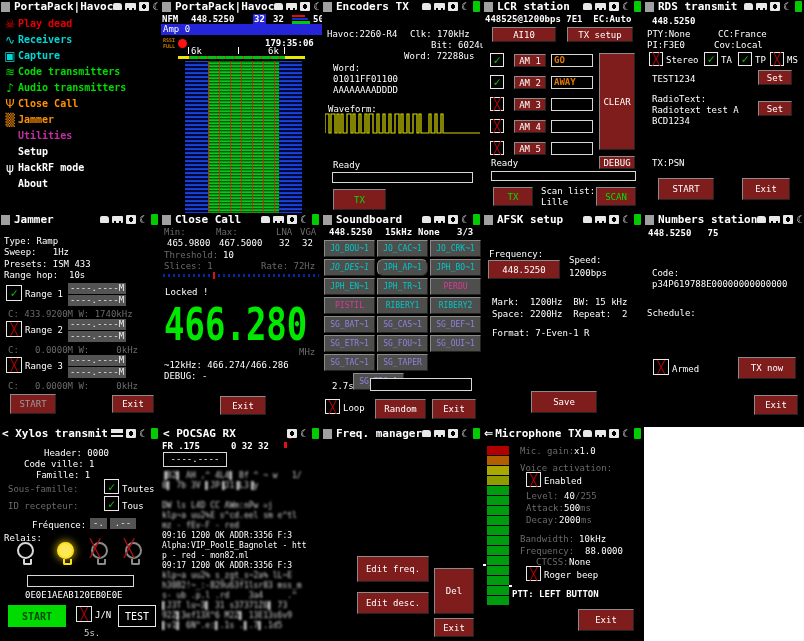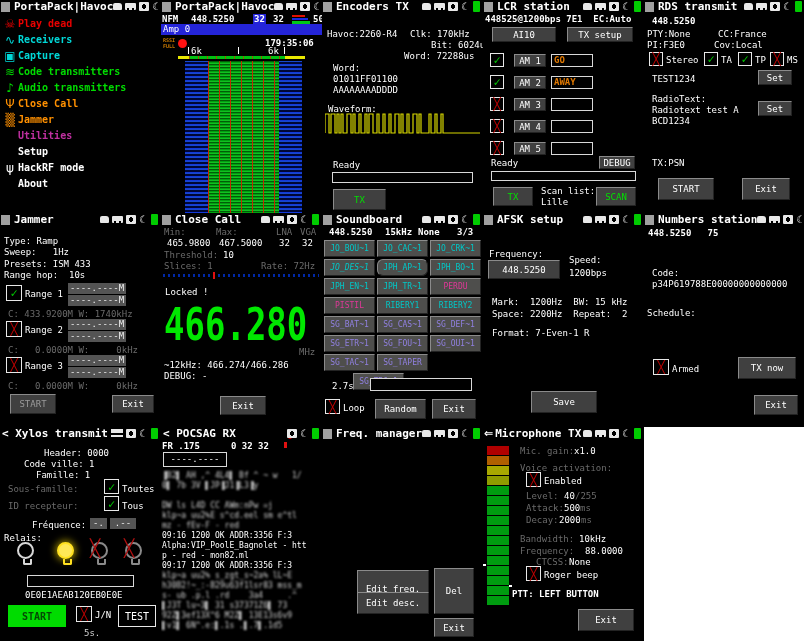--- a/index.html
+++ b/index.html
@@ -16,21 +16,21 @@
   .ic-cam{width:10px;height:9px;background:#e8e8e8;border-radius:1px;
     background-image:radial-gradient(circle at 5px 4.5px,#000 2.2px,transparent 2.5px)}
   .ic-moon{color:#fff;font:10px/10px "DejaVu Sans",sans-serif}
   .ic-bat{width:7px;height:11px;background:#00cc00;border-radius:1px}
   .ic-uni{width:12px;height:10px;background:linear-gradient(#e8e8e8 0 4px,transparent 4px 6px,#e8e8e8 6px 8px,transparent 8px)}
   .ic-uni.dot::after{content:"";position:absolute;left:1px;bottom:-1px;width:4px;height:4px;border-radius:50%;background:#e00000}
   .back{color:#fff;font:bold 11px/11px "DejaVu Sans",sans-serif;margin:0 2px 0 1px}
   .tx{position:absolute;white-space:pre;font-size:9px;line-height:10px;color:#fff}
   .bold{font-weight:bold}
   .gy{color:#6a6a6a}
-  .b{position:absolute;background:#404040;color:#fff;font-size:9px;display:flex;align-items:center;justify-content:center;white-space:pre;
+  .b{position:absolute;background:#7f1d1d;color:#fff;font-size:9px;display:flex;align-items:center;justify-content:center;white-space:pre;
      border-top:1px solid #8b8b8b;border-left:1px solid #8b8b8b;border-right:1px solid #232323;border-bottom:1px solid #232323;box-sizing:border-box}
   .bg{color:#00e000}.bdim{color:#9a9a9a}
   .cbx{position:absolute;width:14px;height:14px;background:#000;border:1px solid #e8e8e8;box-sizing:border-box;
        display:flex;align-items:center;justify-content:center;font-weight:bold;font-size:12px;line-height:12px}
   .pb{position:absolute;background:#000;border:1px solid #d8d8d8;box-sizing:border-box}
   .fld{position:absolute;background:#000;border:1px solid #d8d8d8;box-sizing:border-box;color:#e07800;font-weight:bold;font-size:9px;line-height:11px;padding-left:2px;white-space:pre}
   .gfld{position:absolute;background:#545454;color:#efefef;font-size:9px;line-height:11px;text-align:center;white-space:pre}
   [data-blur="1"]{filter:blur(0.9px);opacity:.8}
   
   .mi{position:absolute;left:2px;height:16px;font-weight:bold;font-size:10px;line-height:16px;white-space:pre;display:flex;align-items:center}
@@ -280,20 +280,21 @@
       </div>
 
       <div class="lrow">
         <span class="cbx" style="left:7px;top:0">
             <span style="color: rgb(192, 0, 0);">╳</span>
           </span>
         <div class="b" style="left:31px;top:1px;width:32px;height:13px">AM 5</div>
         <div class="fld" style="left:68px;top:1px;width:42px;height:13px"></div>
       </div>
     </div>
+    <div class="b" style="left:116px;top:53px;width:36px;height:97px">CLEAR</div>
     <div class="b" style="left:116px;top:156px;width:36px;height:13px">DEBUG</div>
     <span class="tx" style="left:8px;top:158px">Ready</span>
     <div class="pb" style="left:8px;top:171px;width:145px;height:10px"></div>
     <div class="b bg" style="left:10px;top:187px;width:40px;height:19px">TX</div>
     <span class="tx" style="left:58px;top:186px">Scan list:</span>
     <span class="tx" style="left:58px;top:197px">Lille</span>
     <div class="b bg" style="left:113px;top:187px;width:40px;height:19px">SCAN</div>
   </div>
 
   <div class="s" style="left:644px;top:0">
@@ -652,21 +653,21 @@
       <div class="frow"><span>1940.0000:</span><span data-blur="0">Ratatouille CH1</span></div>
 
       <div class="frow"><span>1944.0000:</span><span data-blur="0">Ratatouille CH2</span></div>
 
       <div class="frow"><span> 433.9200:</span><span data-blur="0">Stuff</span></div>
 
       <div class="frow"><span> 382.3000:</span><span data-blur="0">Things</span></div>
 
       <div class="frow"><span> 466.8500:</span><span data-blur="0">12/26 01:43</span></div>
     </div>
-    <div class="b" style="left:35px;top:143px;width:72px;height:37px">Edit freq.</div>
+    <div class="b" style="left:35px;top:129px;width:72px;height:26px">Edit freq.</div>
     <div class="b" style="left:35px;top:165px;width:72px;height:22px">Edit desc.</div>
     <div class="b" style="left:112px;top:141px;width:40px;height:46px">Del</div>
     <div class="b" style="left:112px;top:191px;width:40px;height:19px">Exit</div>
   </div>
 
   <div class="s" style="left:483px;top:427px">
     <div class="tbar">
       <span class="back">⇐</span>
       <span class="ttl">Microphone TX</span>
       <span class="sti">

